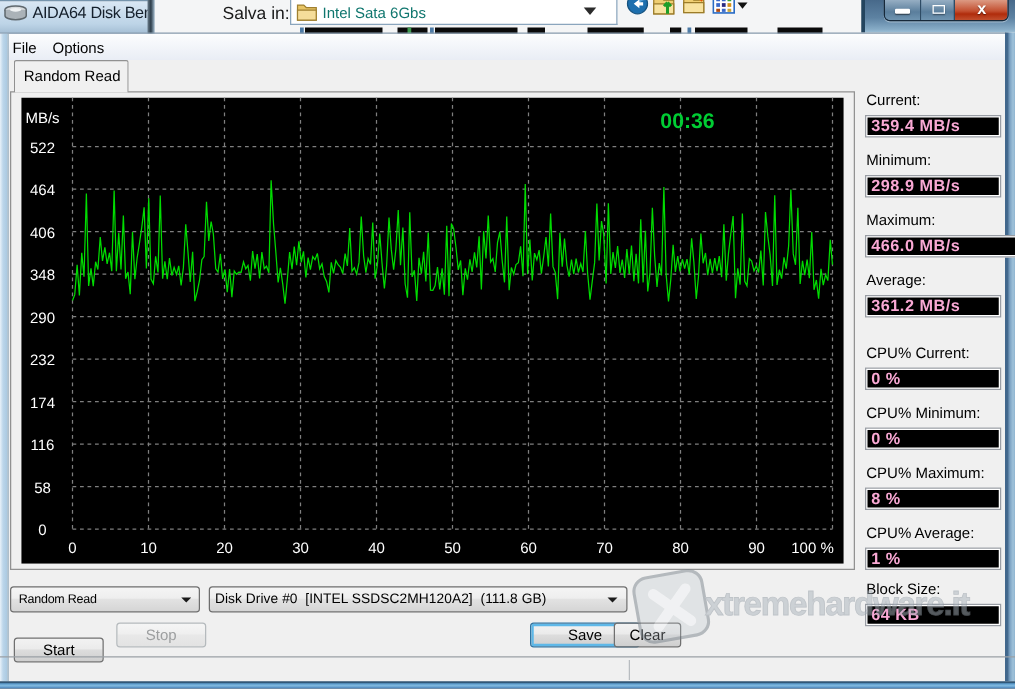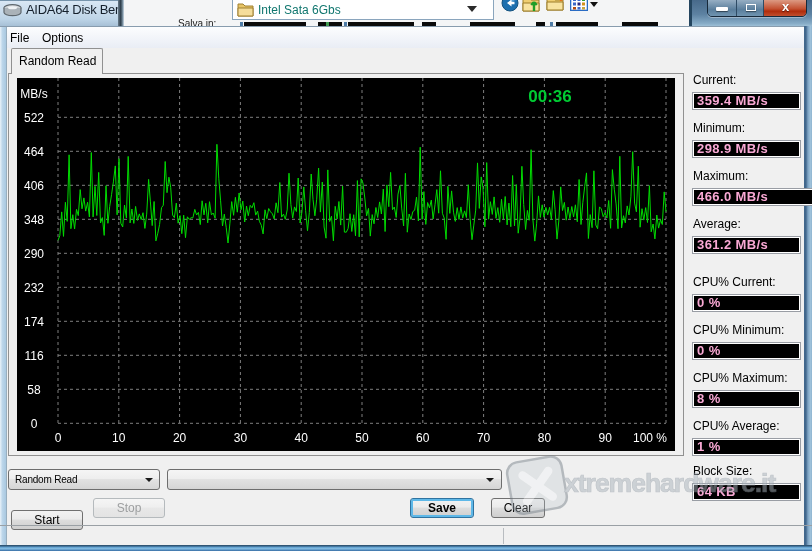--- a/index.html
+++ b/index.html
@@ -19,21 +19,21 @@
     <ellipse cx="9.5" cy="3.8" rx="8.5" ry="3.1" fill="#d8dcdf" stroke="#5f686e" stroke-width="1.2"></ellipse>
     <path d="M1 3.8 L1 8.6 A8.5 3.1 0 0 0 18 8.6 L18 3.8" fill="#aab2b8" stroke="#5f686e" stroke-width="1.2"></path>
     <ellipse cx="9.5" cy="3.8" rx="4.5" ry="1.5" fill="#eff2f4"></ellipse>
   </svg>
   <div class="abs" style="left:26px;top:1px;font-size:13px;letter-spacing:-0.3px;color:#15202c;white-space:nowrap;">AIDA64 Disk Benchmark</div>
 </div>
 
 <div class="abs" style="left:118px;top:0;width:6px;height:27px;background:linear-gradient(90deg,#6a7c8a,#2d3d4a 45%,#7f95a6 80%,#cfdde8);"></div>
 
 <div class="abs" style="left:124px;top:0;width:565px;height:27px;background:#f4f5f6;"></div>
-<div class="abs" style="left:178px;top:18px;font-size:10px;color:#1a1a1a;">Salva in:</div>
+<div class="abs" style="left:178px;top:2px;font-size:14px;color:#1a1a1a;">Salva in:</div>
 
 <div class="abs" style="left:232px;top:0;width:262px;height:20px;background:#fff;border:1px solid #8aa5bd;border-top:none;box-sizing:border-box;"></div>
 <svg class="abs" style="left:237px;top:1px" width="17" height="17" viewBox="0 0 17 17">
   <path d="M1 3 h5 l2 2 h8 v10 h-15 z" fill="#e8c566" stroke="#a08030" stroke-width="1"></path>
   <path d="M1 7 h15 v8 h-15 z" fill="#f5dd9a" stroke="#a08030" stroke-width="1"></path>
 </svg>
 <div class="abs" style="left:258px;top:3px;font-size:12px;color:#0f766e;">Intel Sata 6Gbs</div>
 <div class="abs" style="left:467px;top:6px;width:0;height:0;border-left:5px solid transparent;border-right:5px solid transparent;border-top:6px solid #2b2b2b;"></div>
 
 <svg class="abs" style="left:499px;top:-5px" width="22" height="17" viewBox="0 0 22 17">
@@ -194,26 +194,27 @@
 <div class="lbl" style="left:693px;top:464px;">Block Size:</div>
 <div class="vbox" style="top:483px;">
     <div>64 KB</div>
   </div>
 
 <div class="abs" style="left:8px;top:469px;width:152px;height:21px;background:linear-gradient(#f5f5f5,#eeeeee 45%,#e2e2e2 50%,#d5d5d5);border:1px solid #6e6e6e;border-radius:3px;box-sizing:border-box;">
   <div class="abs" style="left:6px;top:3.5px;font-size:10px;letter-spacing:-0.2px;color:#000;">Random Read</div>
   <div class="abs" style="right:6px;top:8px;width:0;height:0;border-left:4px solid transparent;border-right:4px solid transparent;border-top:4.5px solid #1a1a1a;"></div>
 </div>
 <div class="abs" style="left:167px;top:469px;width:335px;height:21px;background:linear-gradient(#f5f5f5,#eeeeee 45%,#e2e2e2 50%,#d5d5d5);border:1px solid #6e6e6e;border-radius:3px;box-sizing:border-box;">
+  <div class="abs" style="left:4px;top:3px;font-size:11px;letter-spacing:0.05px;color:#000;white-space:nowrap;">Disk Drive #0&nbsp; [INTEL SSDSC2MH120A2]&nbsp; (111.8 GB)</div>
   <div class="abs" style="right:7px;top:8px;width:0;height:0;border-left:4px solid transparent;border-right:4px solid transparent;border-top:4.5px solid #1a1a1a;"></div>
 </div>
 
 <div class="btn" style="left:11px;width:72px;margin-top:12px;">Start</div>
 <div class="btn" style="left:93px;width:72px;border-color:#b5babd;color:#9d9fa0;background:linear-gradient(#f5f5f5,#efefef 45%,#e8e8e8 50%,#e3e3e3);">Stop</div>
-<div class="btn" style="left:410px;width:64px;border-color:#2f73a0;box-shadow:0 0 0 2px #5eb8e8 inset;font-weight:bold;">Save</div>
+<div class="btn" style="left:424px;width:88px;border-color:#2f73a0;box-shadow:0 0 0 2px #5eb8e8 inset;">Save</div>
 <div class="btn" style="left:491px;width:54px;">Clear</div>
 
 <div class="abs" style="left:0;top:525px;width:812px;height:1px;background:#9aa0a5;"></div>
 <div class="abs" style="left:503px;top:528px;width:1px;height:16px;background:#b8bcc0;"></div>
 
 <div class="abs" style="left:504px;top:454px;width:300px;height:72px;opacity:0.5;">
   <svg width="300" height="72" viewBox="0 0 300 72">
     <g transform="rotate(-10 34 34)">
       <rect x="6" y="5" width="55" height="52" rx="11" fill="#b7bfc7" fill-opacity="0.55" stroke="#79838c" stroke-width="2.5"></rect>
       <path d="M21 19 L47 45 M47 19 L21 45" stroke="#f4f6f8" stroke-opacity="0.9" stroke-width="8.5" stroke-linecap="round"></path>

